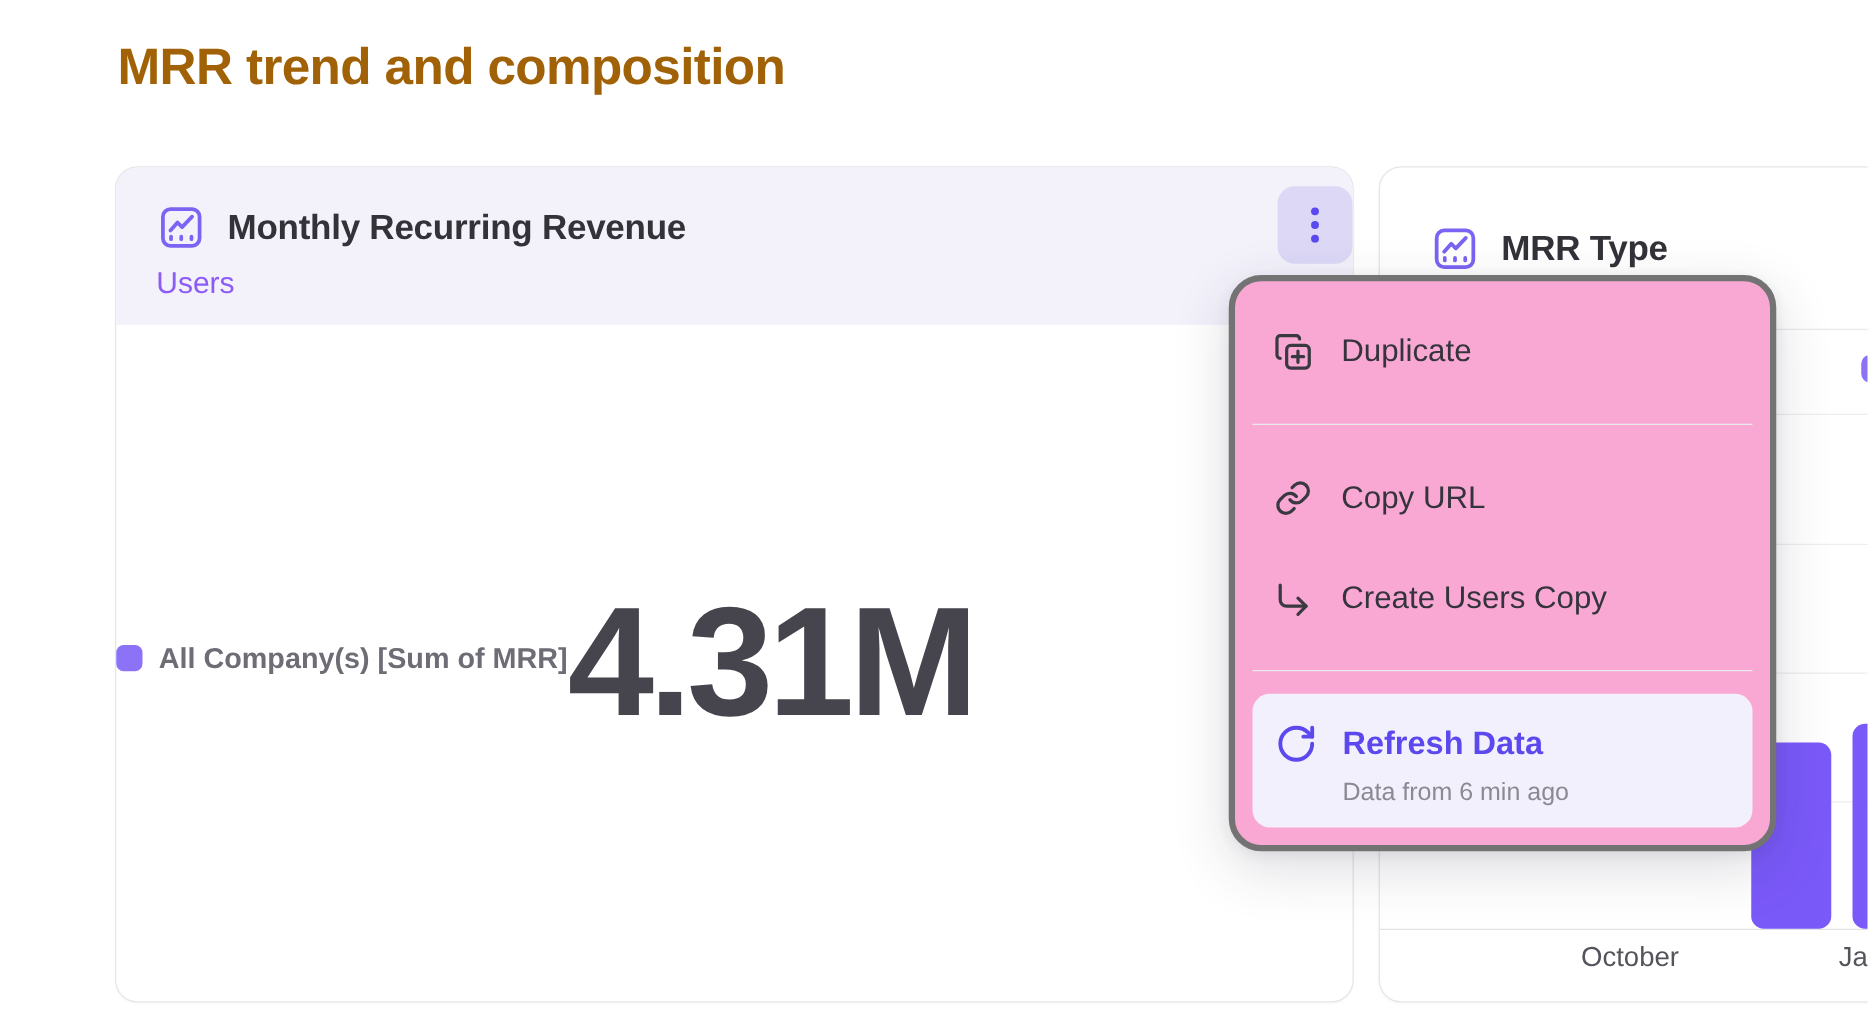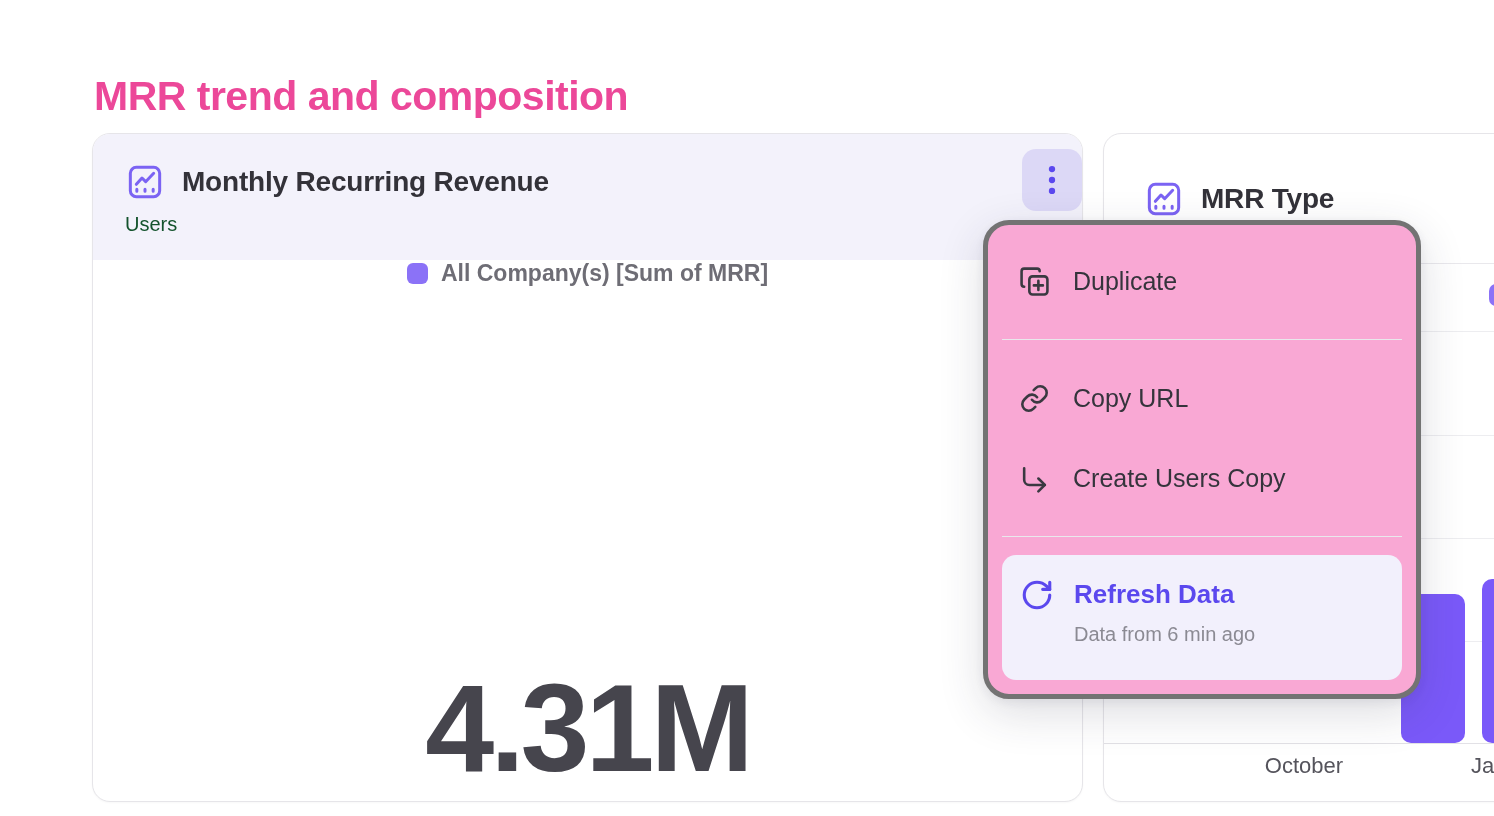--- a/index.html
+++ b/index.html
@@ -6,22 +6,21 @@
   html, body {
     width: 1494px; height: 816px;
     background: #ffffff;
     overflow: hidden;
     font-family: "Liberation Sans", sans-serif;
     position: relative;
   }
   .page-title {
     position: absolute; left: 94px; top: 30px;
     font-size: 41px; font-weight: 700; letter-spacing: -0.5px;
-    color: #ec4899;
-    margin-top: 43px;
+    color: #a16207;
   }
   .card {
     position: absolute; top: 133px; height: 669px;
     background: #ffffff;
     border: 1px solid #e6e5e9;
     border-radius: 18px;
     box-shadow: 0 1px 2px rgba(0,0,0,0.03);
   }
   .mrr-card { left: 52px; width: 991px; margin-left: 40px; }
   .trend-card { left: 1103px; width: 460px; }
@@ -30,33 +29,33 @@
   .card-header {
     position: relative;
     height: 126px;
     background: #f3f2fb;
     border-radius: 17px 17px 0 0;
     padding: 28px 30px 0 32px;
   }
   .header-row { display: flex; align-items: center; gap: 17px; }
   .chart-glyph { width: 40px; height: 40px; flex: 0 0 auto; }
   .card-title { font-size: 28px; font-weight: 700; color: #333239; letter-spacing: -0.2px; }
-  .card-subtitle { margin-top: 11px; font-size: 20px; color: #14532d; }
+  .card-subtitle { margin-top: 11px; font-size: 24px; color: #8b5cf6; }
   .kebab-btn {
     position: absolute; right: 0; top: 15px;
     width: 60px; height: 62px;
     background: #dcd8f6;
     border: none; border-radius: 14px;
     cursor: pointer;
     display: flex; align-items: center; justify-content: center;
   }
   .card-body {
     height: 541px;
-    display: flex; flex-direction: column;
-    align-items: center; justify-content: space-between;
+    display: flex; 
+    align-items: center; justify-content: flex-start;
   }
   .legend-row { display: flex; align-items: center; gap: 13px; margin-bottom: 8px; }
   .legend-swatch { width: 21px; height: 21px; border-radius: 6px; background: #8b72f7; }
   .legend-label { font-size: 23px; font-weight: 600; color: #6e6d75; }
   .big-value {
     font-size: 124px; font-weight: 700; letter-spacing: -4px;
     color: #46454d; line-height: 1.18;
   }
 
   
@@ -100,21 +99,21 @@
     padding: 0 40px 0 31px;
     font-size: 25px; font-weight: 500; color: #35343c;
     cursor: pointer;
   }
   .menu-item .mi-icon { width: 31px; height: 31px; flex: 0 0 auto; color: #3a3941; }
   .menu-item .mi-label { flex: 1 1 auto; }
   .menu-item .mi-chevron { width: 22px; height: 22px; color: #4a4952; }
   .menu-divider { height: 1px; background: #e9e8ec; margin: 18px 14px; }
   .refresh-row {
     margin: 18px 14px 0;
-    height: 125px;
+    height: 107px;
     background: #f2f0fc;
     border-radius: 14px;
     display: flex; gap: 20px;
     padding: 24px 0 0 18px;
     cursor: pointer;
   }
   .refresh-row .mi-icon { width: 34px; height: 34px; color: #5b48ee; margin-top: -1px; }
   .refresh-label { font-size: 26px; font-weight: 700; color: #5b48ee; line-height: 30px; }
   .refresh-sublabel { font-size: 20px; color: #8b8a93; line-height: 30px; margin-top: 10px; }
 

